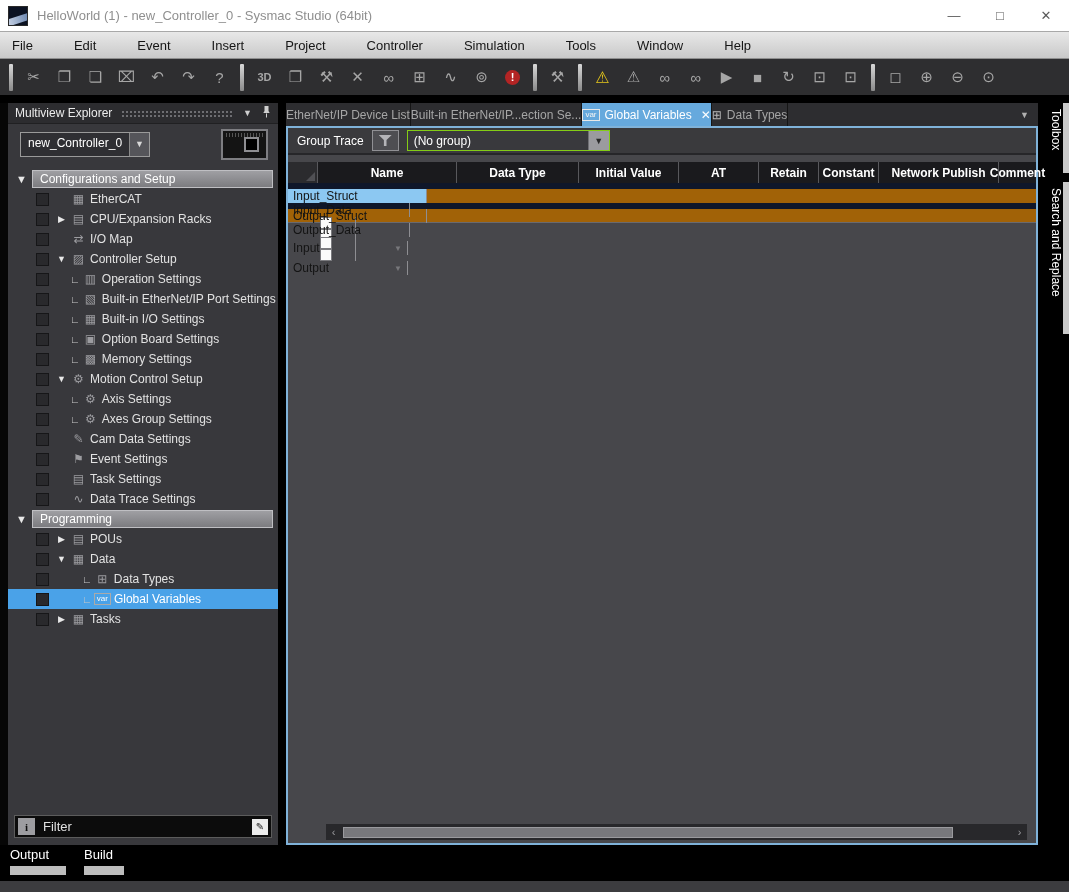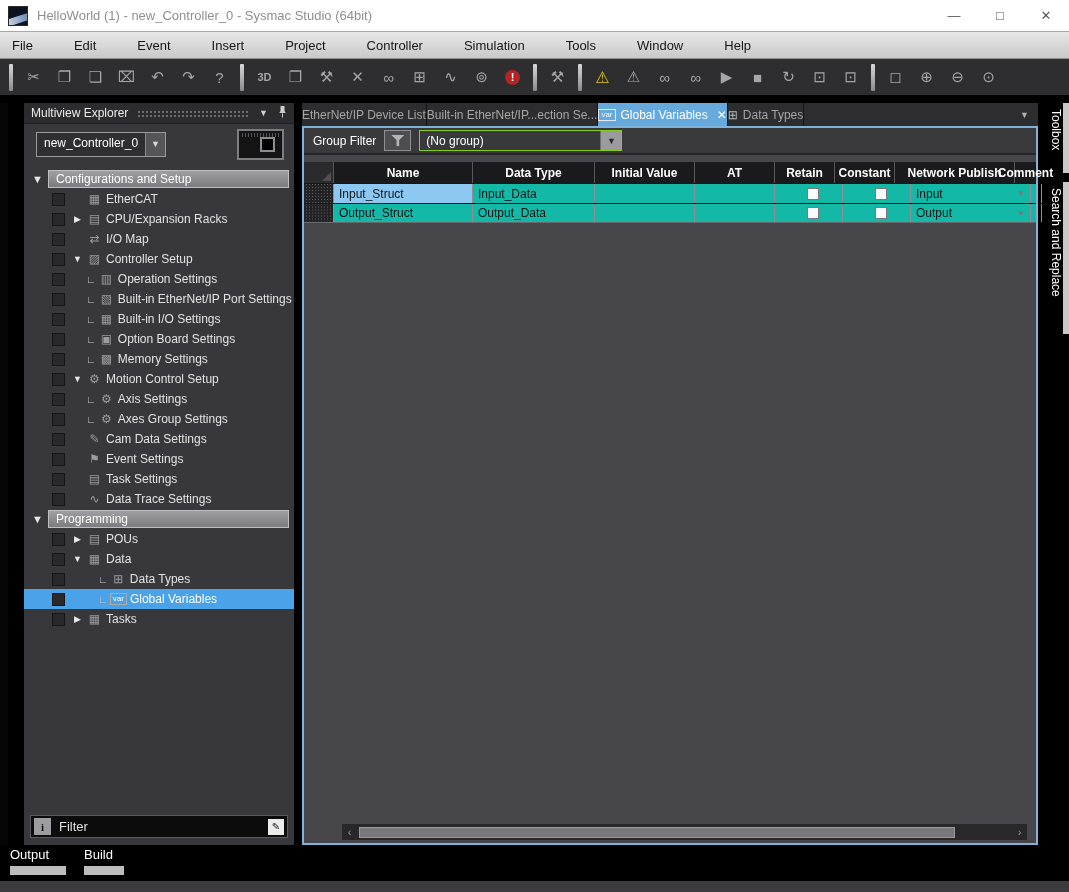--- a/index.html
+++ b/index.html
@@ -34,21 +34,21 @@
   .tb-icon.warning { color:#e3c51c; font-size:16px; }
   .tb-icon.errorlist { font-size:11px; }
   .err-bubble { width:15px; height:15px; border-radius:50%; background:#b32424; color:#fff;
     font-weight:bold; display:flex; align-items:center; justify-content:center; }
 
   
   .workspace { display:flex; height:750px; background:#000; padding-top:8px; align-items:stretch; }
   .left-strip { width:8px; background:#060606; flex:none; }
 
   
-  .sidebar { width:270px; background:#38383c; margin-left:16px; display:flex; flex-direction:column;
+  .sidebar { width:270px; background:#38383c; margin-left:0; display:flex; flex-direction:column;
     position:relative; flex:none; }
   .mv-header { height:21px; background:#2c2c2f; border-bottom:1px solid #202022; display:flex;
     align-items:center; padding:0 7px; color:#ececec; font-size:12px; }
   .mv-dots { flex:1; height:7px; margin:0 9px;
     background-image:radial-gradient(#6e6e72 0.8px, transparent 1px); background-size:4px 4px; }
   .mv-arrow { color:#cfcfcf; font-size:9px; margin-right:10px; }
   .mv-pin { color:#cfcfcf; font-size:12px; }
   .controller-row { height:40px; display:flex; align-items:center; padding:0 10px 0 12px; }
   .controller-select { display:flex; align-items:stretch; height:25px; border:1px solid #9a9a9a;
     background:#2f2f33; }
@@ -129,21 +129,21 @@
   .vtable { margin-top:7px; font-size:12px; }
   .thead { display:flex; height:21px; background:#1a1a1d; color:#fff; font-weight:bold; }
   .th { display:flex; align-items:center; justify-content:center; border-right:1px solid #58585c;
     flex:none; }
   .th.corner { width:30px; background:#2b2b2e; position:relative; border-right:1px solid #58585c; }
   .th.corner::after { content:""; position:absolute; right:2px; bottom:2px; width:0; height:0;
     border-left:9px solid transparent; border-bottom:9px solid #505054; }
   .w-name{width:139px;} .w-type{width:122px;} .w-init{width:100px;} .w-at{width:80px;}
   .w-retain{width:60px;} .w-const{width:60px;} .w-pub{width:120px;}
   .w-comment{flex:1 1 auto; min-width:0; border-right:none;}
-  .vrow { display:flex; height:20px; background:#14b8a6; border-top:1px solid #0f172a; color:#141414; }
+  .vrow { display:flex; height:20px; background:#a16207; border-top:6px solid #0f172a; color:#141414;flex-direction:column; }
   .vrow:last-of-type { border-bottom:1px solid #6a6a6e; }
   .td { display:flex; align-items:center; padding:0 5px; border-right:1px solid #8e8e92;
     overflow:hidden; flex:none; }
   .td.handle { width:30px; background:#232326; padding:0;
     background-image:radial-gradient(#5e5e62 0.8px, transparent 1px); background-size:3px 3px;
     background-position:center; }
   .td.name-sel { background:#8cc8f2; }
   .td.center { justify-content:center; }
   .cb { width:12px; height:12px; background:#fbfbfb; border:1px solid #7a7a7e; }
   .dd-arrow { margin-left:auto; color:#77777b; font-size:8px; }
@@ -446,21 +446,21 @@
           <span class="struct-icon">⊞</span>
           <span>Data Types</span>
         </div>
         <div class="tab-fill">
           <span class="tab-overflow">▼</span>
         </div>
       </div>
 
       <div class="editor-frame">
         <div class="gf-bar">
-          <span class="gf-label">Group Filter</span>
+          <span class="gf-label">Group Trace</span>
           <span class="funnel-btn">
               <span class="funnel"></span>
             </span>
           <span class="group-select">
             <span class="gs-text">(No group)</span>
             <span class="gs-btn">▼</span>
           </span>
         </div>
 
         <div class="vtable">

